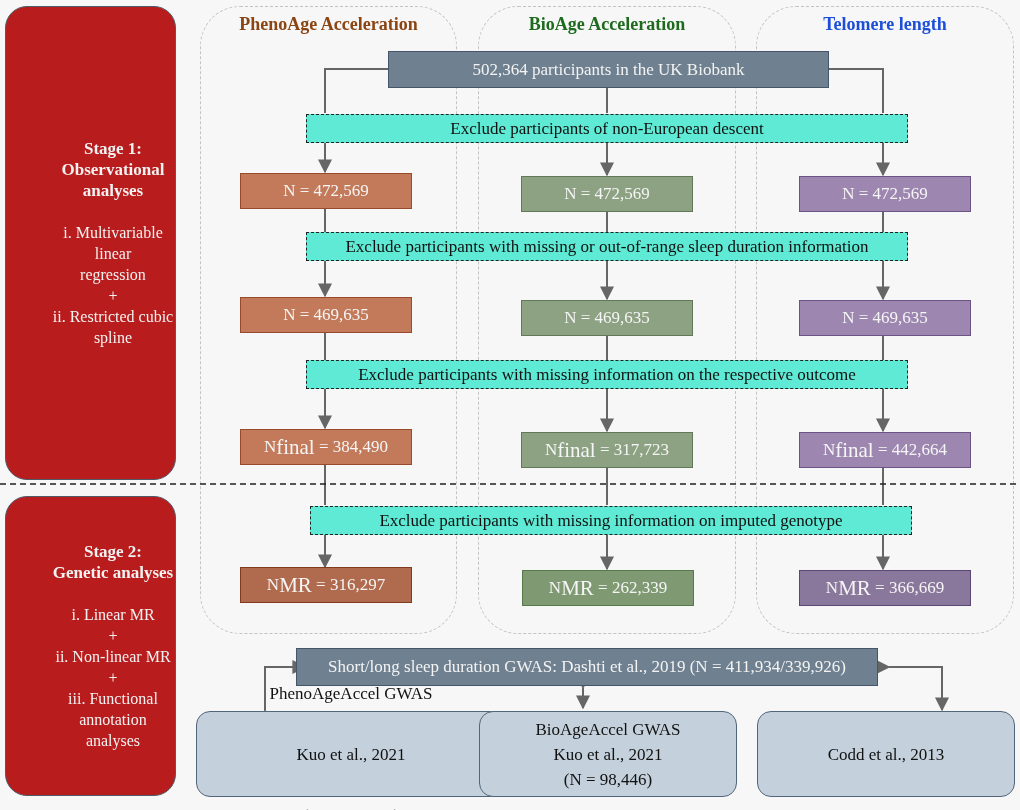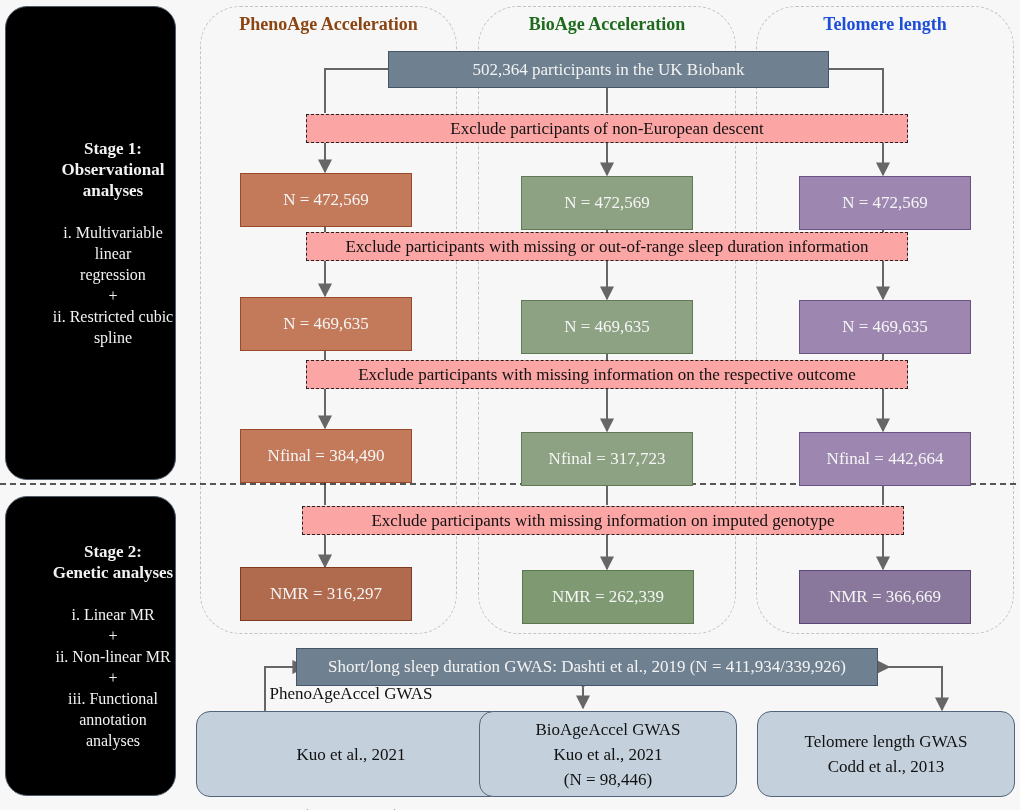--- a/index.html
+++ b/index.html
@@ -1,35 +1,35 @@
 <!DOCTYPE html>
 <html><head>
 <meta charset="utf-8">
 <style>
   html, body { margin:0; padding:0; }
   body { width:1020px; height:810px; background:#f7f7f7; position:relative; overflow:hidden;
          font-family:"Liberation Serif","DejaVu Serif",serif; }
-  .stage { position:absolute; left:5px; width:171px; background:#000000; border:1px solid #4e5c6a;
+  .stage { position:absolute; left:5px; width:171px; background:#b91c1c; border:1px solid #4e5c6a;
            border-radius:22px; color:#f2f2f2; display:flex; flex-direction:column; align-items:center;
            justify-content:center; text-align:center; box-sizing:border-box;padding-left:45px; }
   .stage .title { font-weight:bold; font-size:17px; line-height:21px; }
   .stage .line { font-size:16px; line-height:21px; }
   .stage .gap { height:21px; }
   .col { position:absolute; top:6px; height:628px; border:1.3px dashed #c3c3c3; border-radius:40px; box-sizing:border-box; }
   .coltitle { position:absolute; font-weight:bold; font-size:18px; text-align:center; }
-  .nbox { position:absolute; width:172px; height:54px; color:#f5f5f5; font-size:17px;
+  .nbox { position:absolute; width:172px; height:36px; color:#f5f5f5; font-size:17px;
           display:flex; align-items:center; justify-content:center; box-sizing:border-box; }
   .pheno { background:#c27a5a; border:1.5px solid #9a4a2c; }
   .pheno-mr { background:#b06a4d; border:1.5px solid #7f3a20; }
   .bio { background:#8da283; border:1.5px solid #5f7a55; }
   .bio-mr { background:#7f9a73; border:1.5px solid #587a4a; }
   .telo { background:#9d87b0; border:1.5px solid #6c5386; }
   .telo-mr { background:#8a779c; border:1.5px solid #5c4676; }
-  .nbox sub { font-size:17px; vertical-align:-5px; }
-  .excl { position:absolute; height:29px; background:#fca5a5; border:1.5px dashed #222;
+  .nbox sub { font-size:21px; vertical-align:-5px; }
+  .excl { position:absolute; height:29px; background:#5eead4; border:1.5px dashed #222;
           font-size:17px; color:#111; display:flex; align-items:center; justify-content:center; box-sizing:border-box; }
   .slate { position:absolute; background:#6f8090; border:1.5px solid #46566a; color:#f3f3f3;
            font-size:17px; display:flex; align-items:center; justify-content:center; box-sizing:border-box; }
   .gwas { position:absolute; top:711px; height:86px; background:#c4d1dc; border:1.5px solid #53657a;
           border-radius:14px; font-size:17px; color:#111; text-align:center; box-sizing:border-box;
           display:flex; flex-direction:column; justify-content:center; line-height:25px; }
   svg.lines { position:absolute; left:0; top:0; }
 </style>
 </head>
 <body>
@@ -108,21 +108,21 @@
   </g>
 
   <line x1="0" y1="484" x2="1020" y2="484" stroke="#222" stroke-width="1.5" stroke-dasharray="6,4"></line>
 </svg>
 
 <div class="slate" style="left:388px;top:51px;width:441px;height:37px;">502,364 participants in the UK Biobank</div>
 
 <div class="excl" style="left:306px;top:114px;width:602px;">Exclude participants of non-European descent</div>
 <div class="excl" style="left:306px;top:232px;width:602px;">Exclude participants with missing or out-of-range sleep duration information</div>
 <div class="excl" style="left:306px;top:360px;width:602px;">Exclude participants with missing information on the respective outcome</div>
-<div class="excl" style="left:302px;top:506px;width:602px;">Exclude participants with missing information on imputed genotype</div>
+<div class="excl" style="left:310px;top:506px;width:602px;">Exclude participants with missing information on imputed genotype</div>
 
 <div class="nbox pheno" style="left:240px;top:173px;">N = 472,569</div>
 <div class="nbox bio" style="left:521px;top:176px;">N = 472,569</div>
 <div class="nbox telo" style="left:799px;top:176px;">N = 472,569</div>
 
 <div class="nbox pheno" style="left:240px;top:297px;">N = 469,635</div>
 <div class="nbox bio" style="left:521px;top:300px;">N = 469,635</div>
 <div class="nbox telo" style="left:799px;top:300px;">N = 469,635</div>
 
 <div class="nbox pheno" style="left:240px;top:429px;">
@@ -151,15 +151,14 @@
   <div>PhenoAgeAccel GWAS</div>
   <div>Kuo et al., 2021</div>
   <div>(N = 107,460)</div>
 </div>
 <div class="gwas" style="left:479px;width:258px;">
   <div>BioAgeAccel GWAS</div>
   <div>Kuo et al., 2021</div>
   <div>(N = 98,446)</div>
 </div>
 <div class="gwas" style="left:757px;width:258px;">
-  <div>Telomere length GWAS</div>
   <div>Codd et al., 2013</div>
 </div>
 
 </body></html>

